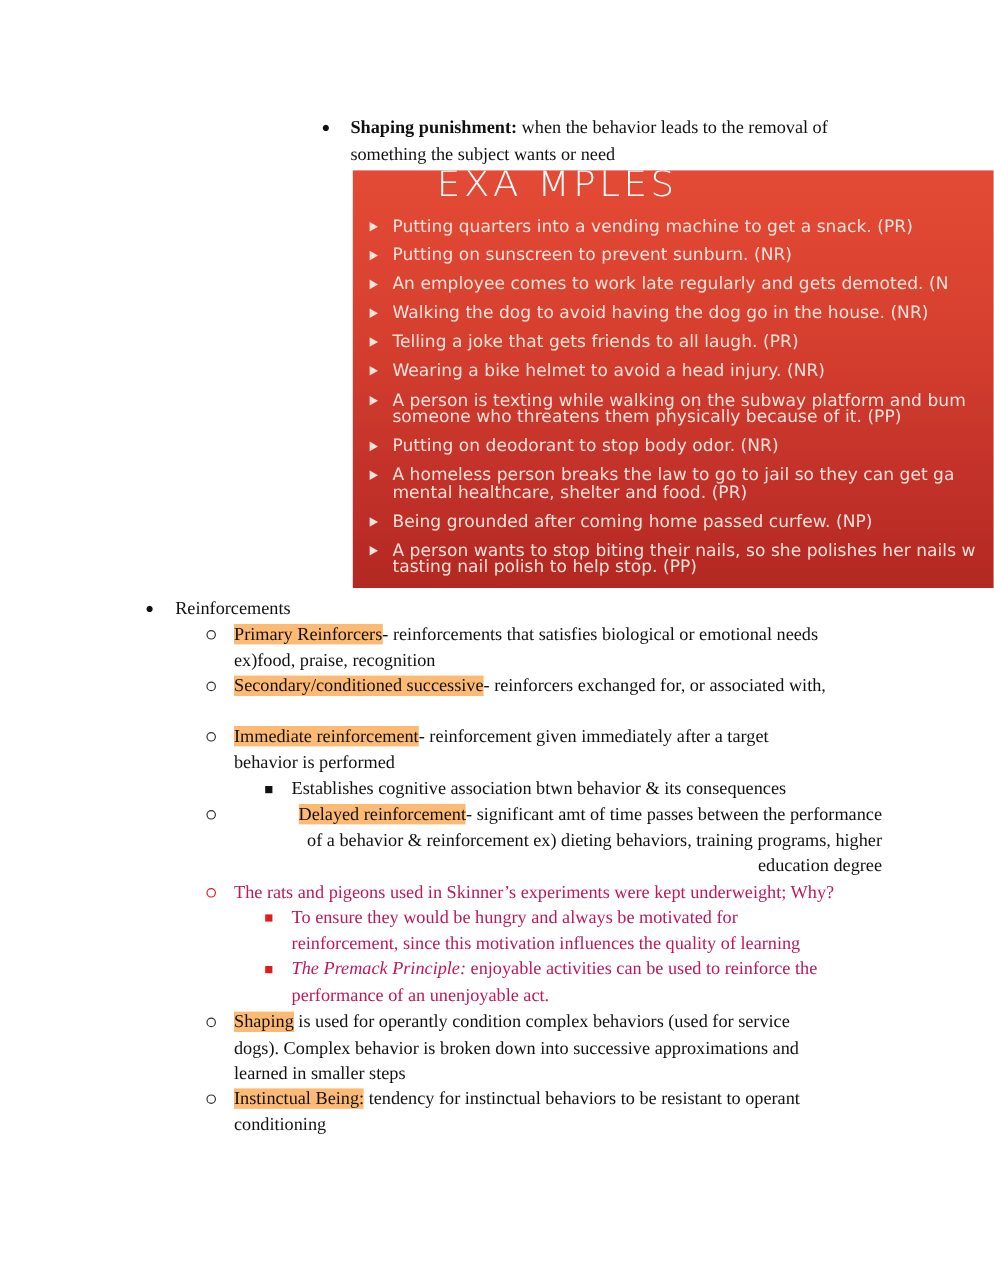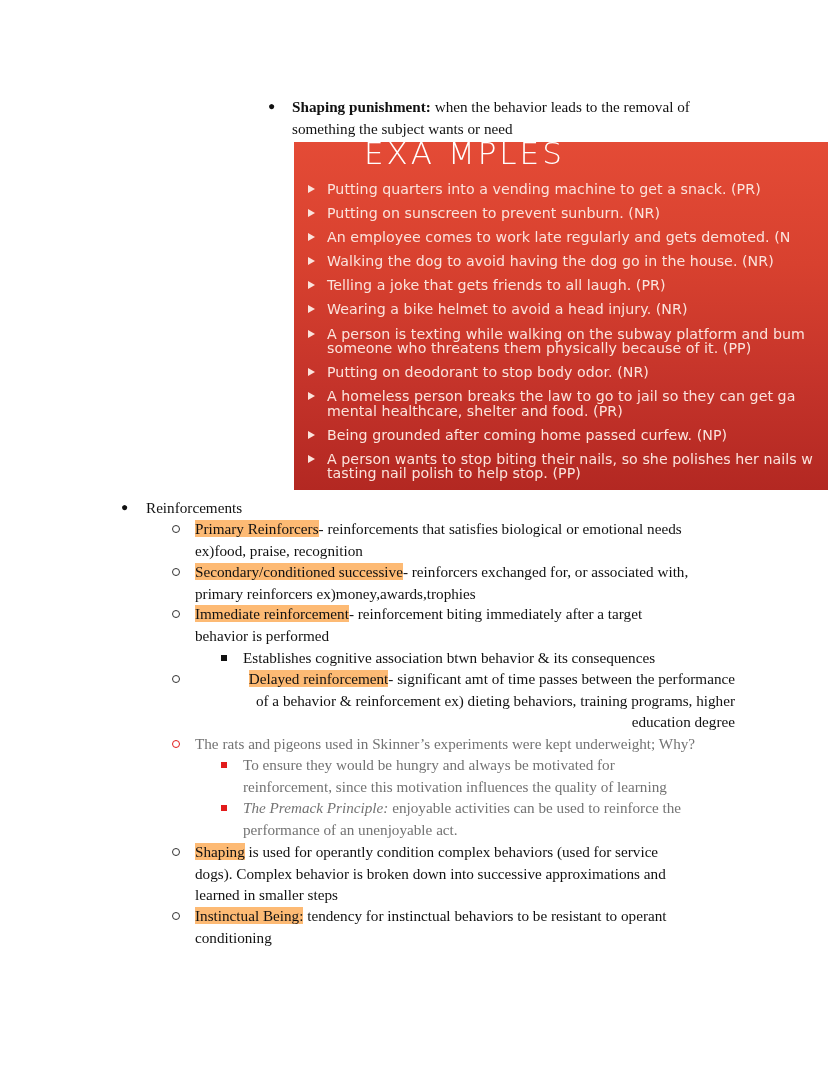--- a/index.html
+++ b/index.html
@@ -94,21 +94,21 @@
     width: 6px; height: 6px;
     border: 1px solid #333;
     border-radius: 50%;
   }
   .lvl2 .txt {
     position: absolute;
     left: 23px; top: 0;
     width: 540px;
   }
   .hl { background: #fdba74; }
-  .red { color: #737373; font-family: Liberation Serif, serif; }
+  .red { color: #be185d; font-family: Liberation Serif, serif; }
   .red .circ { border-color: #e21b1b; }
   .lvl3 {
     left: 219px;
     width: 520px;
   }
   .lvl3 .sq {
     position: absolute;
     left: 2px; top: 8px;
     width: 6px; height: 6px;
     background: #111;
@@ -190,28 +190,27 @@
   <div class="txt">
     <span class="hl">Primary Reinforcers</span><span>- reinforcements that satisfies biological or emotional needs</span><br>
     <span>ex)food, praise, recognition</span>
   </div>
 </div>
 
 <div class="abs lvl2" style="top:561px;height:44px;">
   <span class="circ"></span>
   <div class="txt">
     <span class="hl">Secondary/conditioned  successive</span><span>- reinforcers exchanged for, or associated with,</span><br>
-    <span>primary reinforcers ex)money,awards,trophies</span>
   </div>
 </div>
 
 <div class="abs lvl2" style="top:603px;height:44px;">
   <span class="circ"></span>
   <div class="txt">
-    <span class="hl">Immediate reinforcement</span><span>- reinforcement biting immediately after a target</span><br>
+    <span class="hl">Immediate reinforcement</span><span>- reinforcement given immediately after a target</span><br>
     <span>behavior is performed</span>
   </div>
 </div>
 <div class="abs lvl3" style="top:647px;height:22px;">
   <span class="sq"></span>
   <div class="txt">Establishes cognitive association btwn behavior &amp; its consequences</div>
 </div>
 
 <div class="abs lvl2" style="top:668px;height:66px;text-align:right;">
   <span class="circ"></span>

